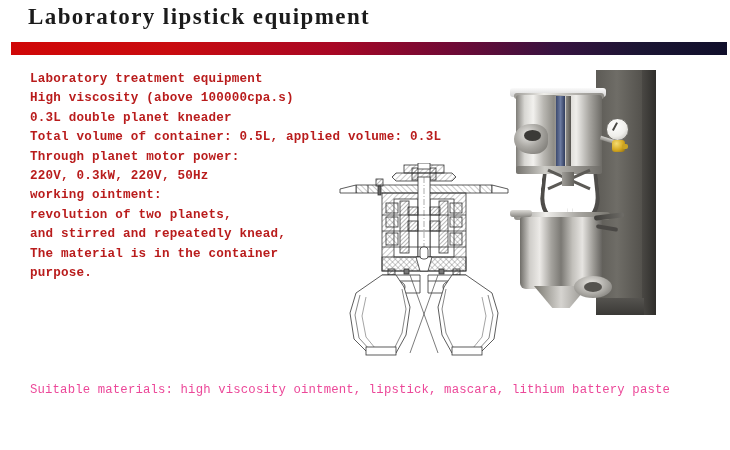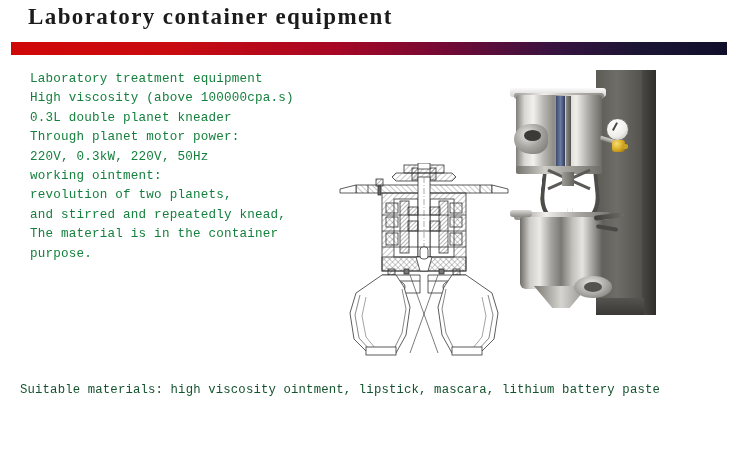--- a/index.html
+++ b/index.html
@@ -50,38 +50,39 @@
   }
 
   
   #description {
     position: absolute;
     left: 30px;
     top: 70px;
     width: 330px;
     font-size: 12.6px;
     line-height: 19.4px;
-    color: #15803d;
+    color: #b91c1c;
     letter-spacing: 0.2px;
     white-space: nowrap;
+    font-weight: bold;
   }
   #description .line {
     display: block;
     height: 19.4px;
   }
 
   
   #bottom-note {
     position: absolute;
-    left: 20px;
+    left: 30px;
     top: 382px;
     width: 680px;
     font-size: 12.3px;
     line-height: 17.5px;
-    color: #14532d;
+    color: #ec4899;
     letter-spacing: 0.15px;
   }
   #bottom-note .line { display: block; }
 
   
   #technical-drawing {
     position: absolute;
     left: 338px;
     top: 163px;
     width: 172px;
@@ -258,28 +259,29 @@
   .ph-base-shadow {
     left: 86px; top: 236px; width: 48px; height: 17px;
     background: linear-gradient(to bottom,#55534f,#3a3936);
   }
 </style>
 </head>
 <body>
 
 <div id="page">
 
-  <div id="page-title">Laboratory container equipment</div>
+  <div id="page-title">Laboratory lipstick equipment</div>
 
   <div id="divider"></div>
 
   <div id="description">
     <span class="line">Laboratory treatment equipment</span>
     <span class="line">High viscosity (above 100000cpa.s)</span>
     <span class="line">0.3L double planet kneader</span>
+    <span class="line">Total volume of container: 0.5L, applied volume: 0.3L</span>
     <span class="line">Through planet motor power:</span>
     <span class="line">220V, 0.3kW, 220V, 50Hz</span>
     <span class="line">working ointment:</span>
     <span class="line">revolution of two planets,</span>
     <span class="line">and stirred and repeatedly knead,</span>
     <span class="line">The material is in the container</span>
     <span class="line">purpose.</span>
   </div>
 
   <div id="technical-drawing">

